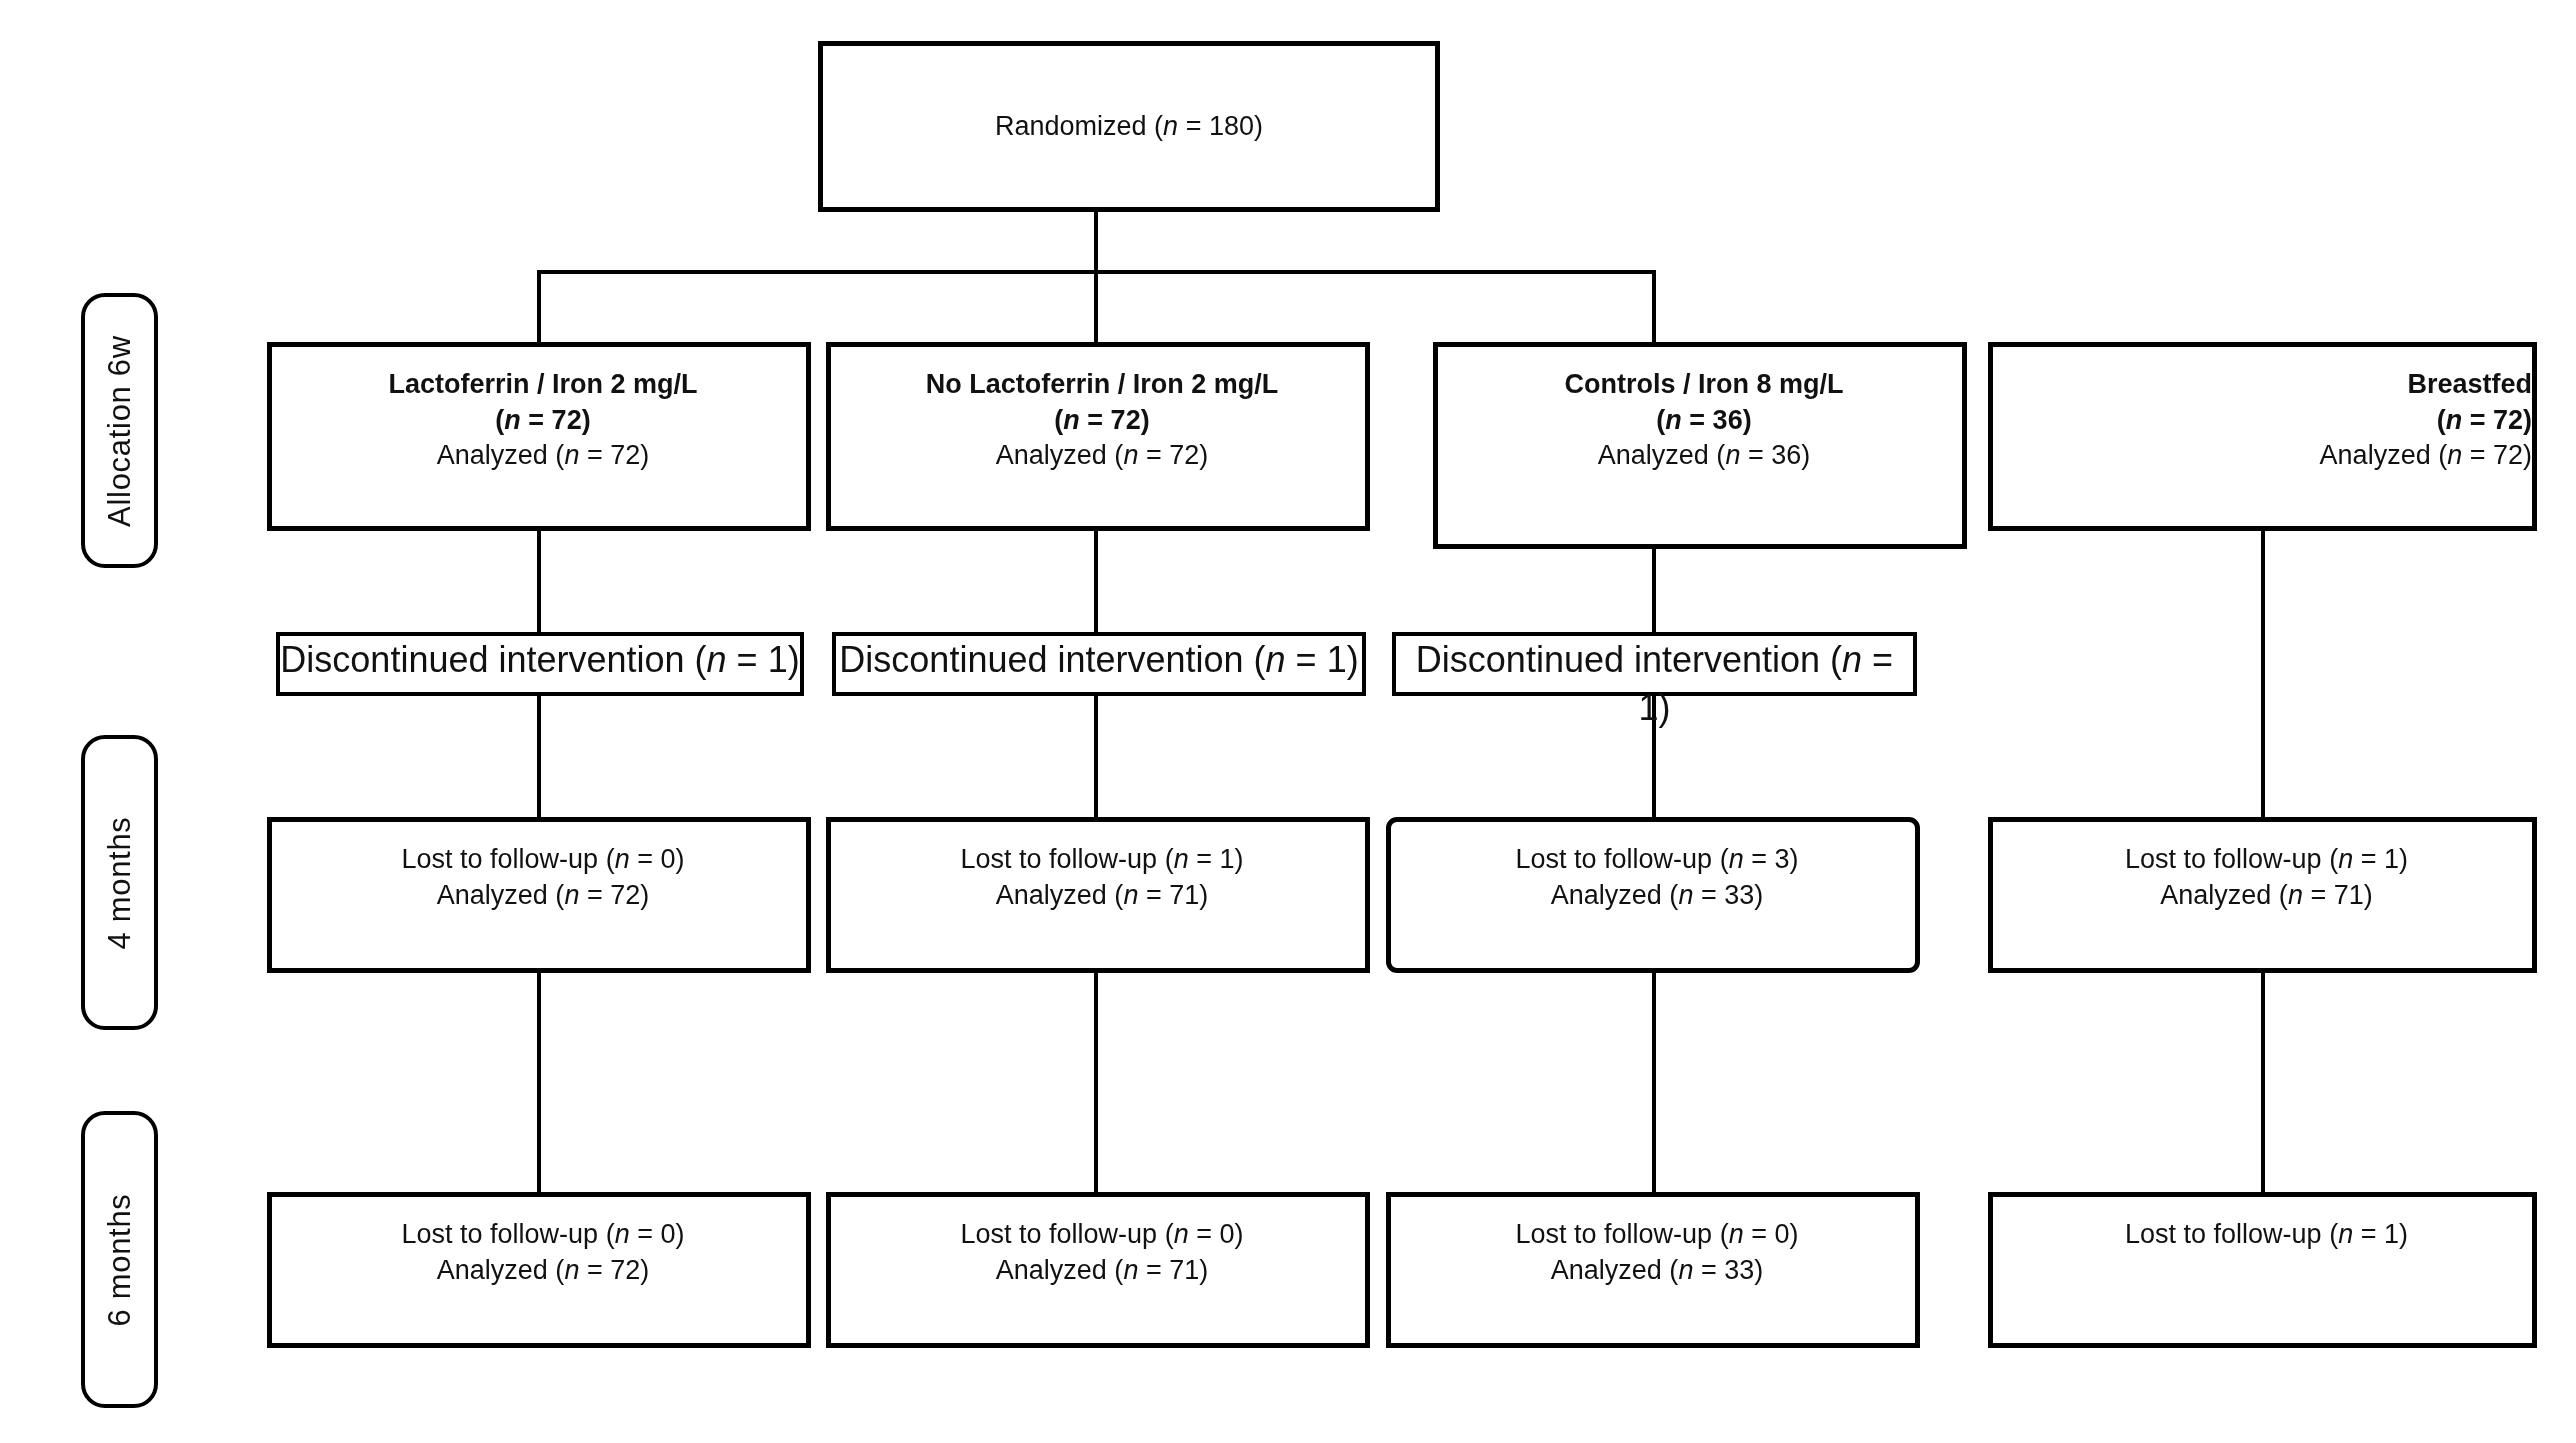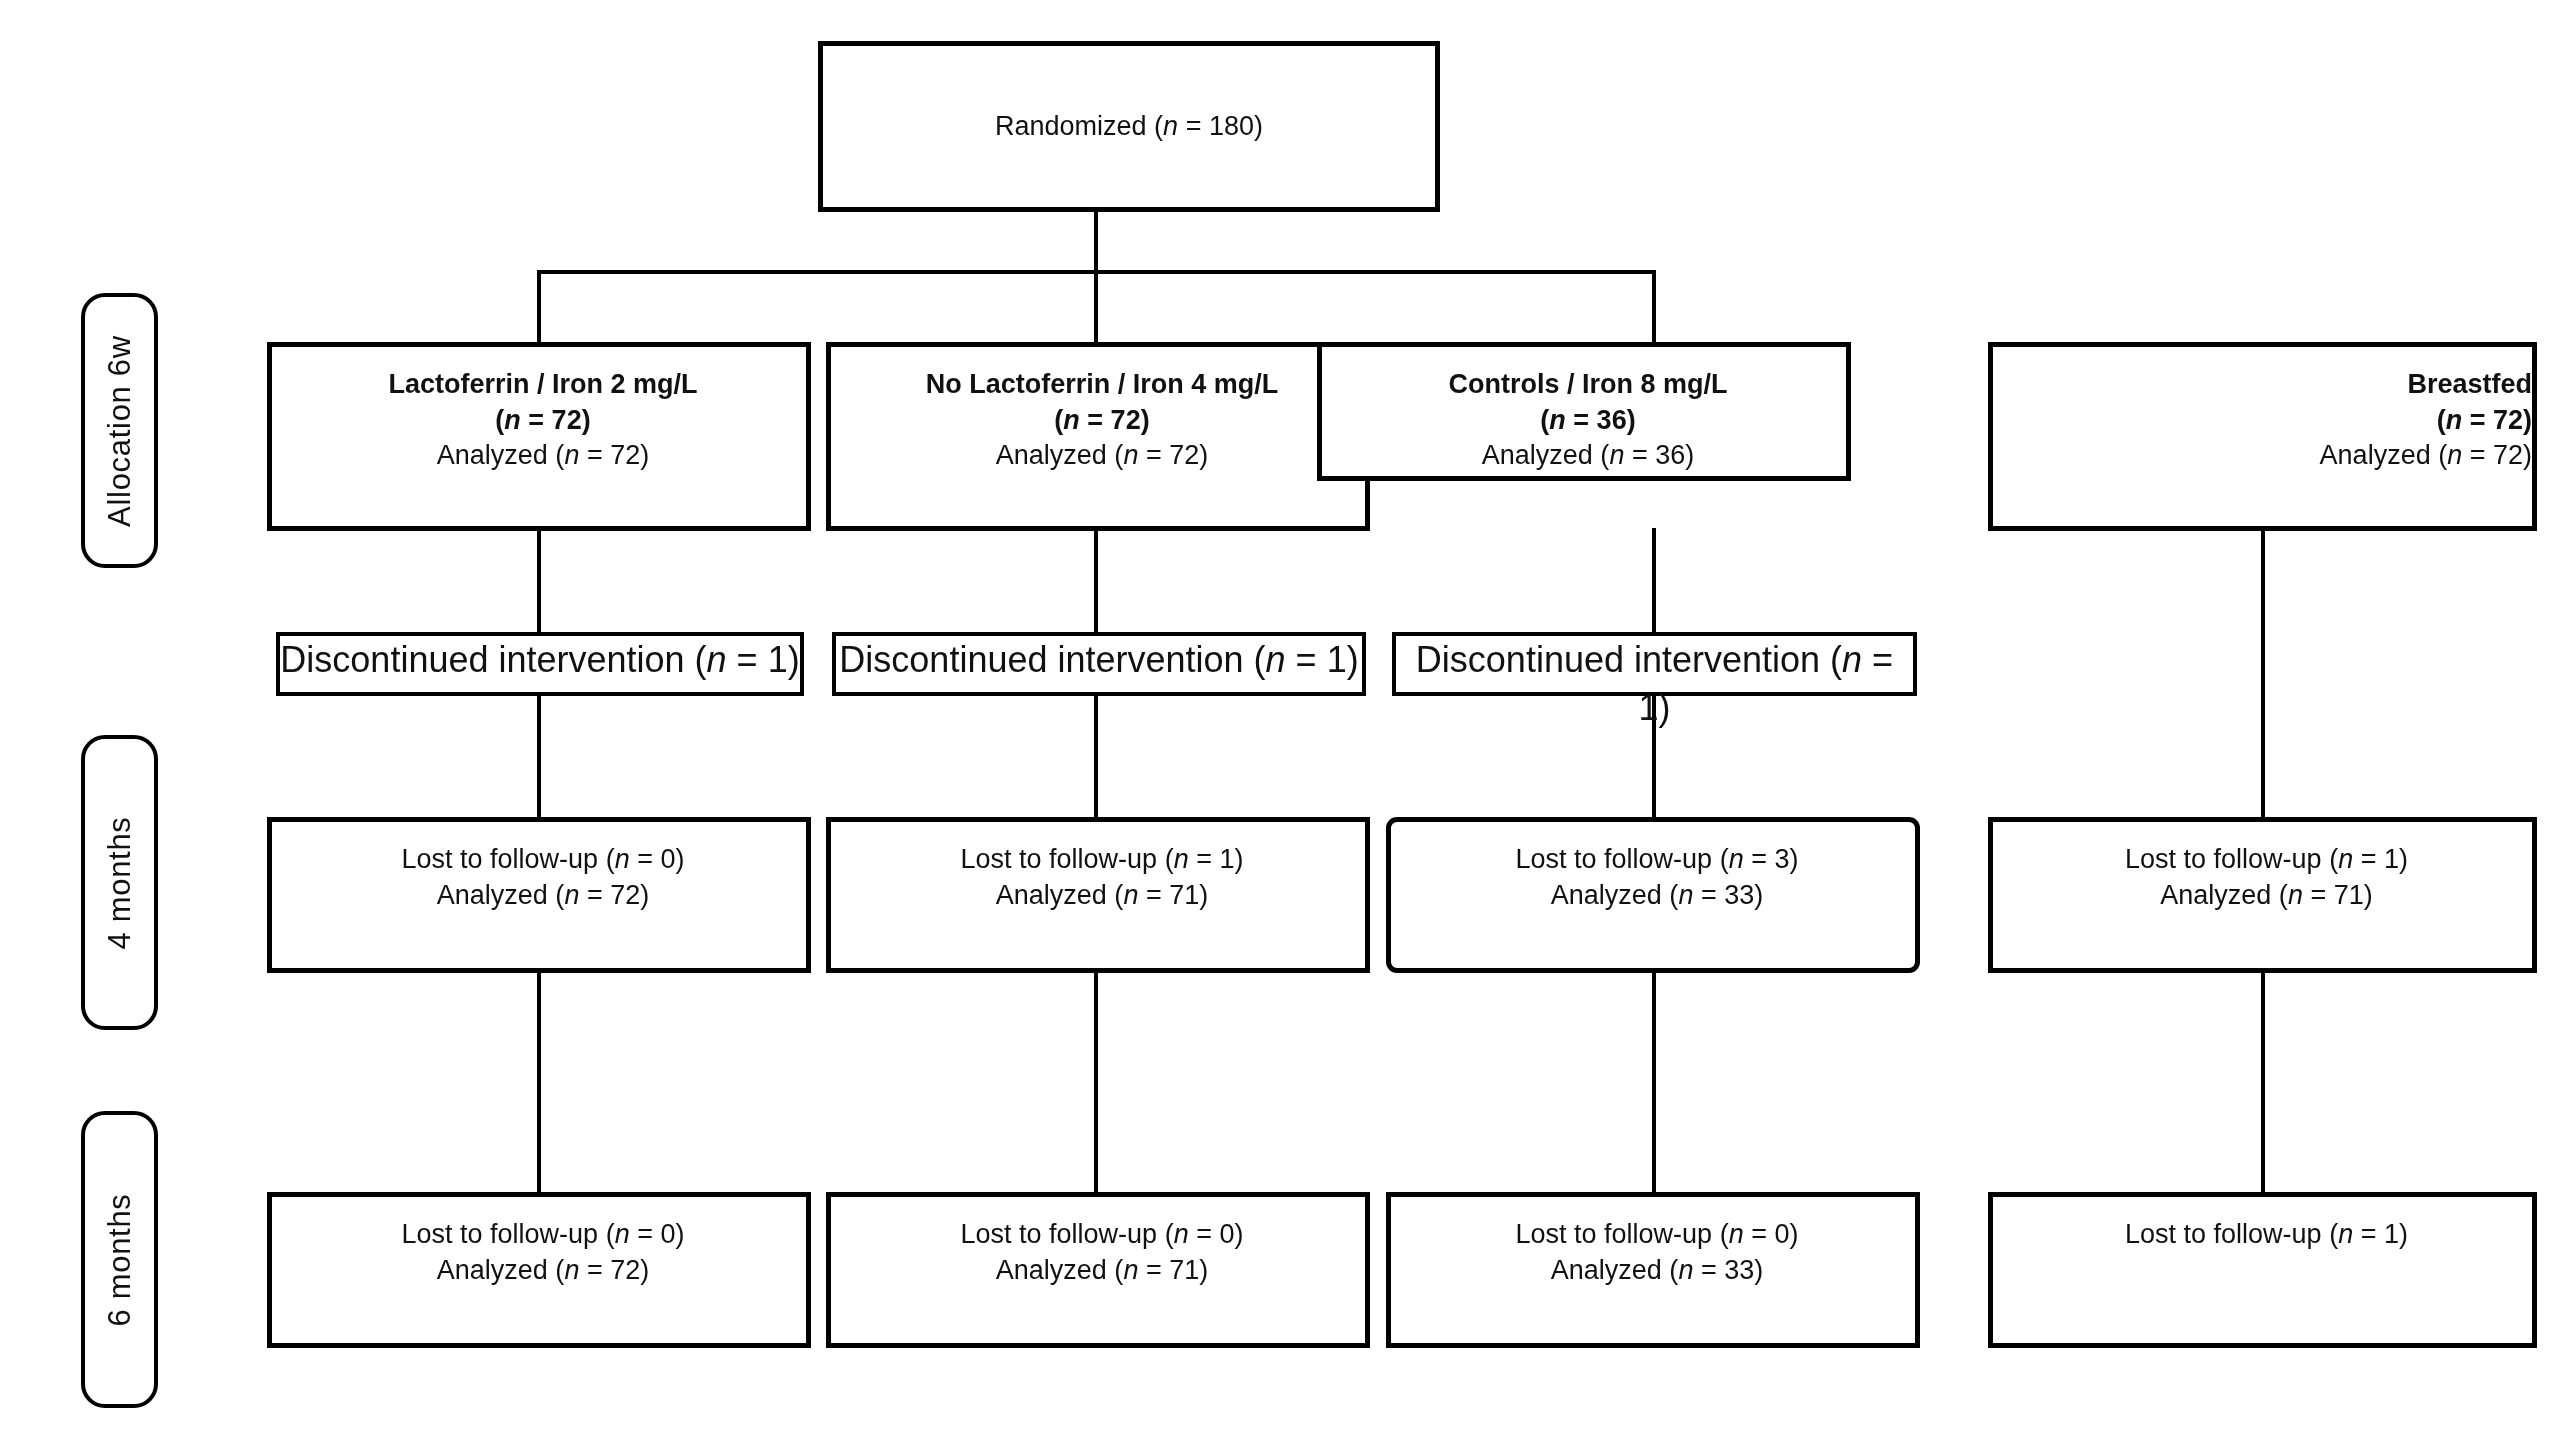--- a/index.html
+++ b/index.html
@@ -96,25 +96,25 @@
   <div class="box center-v" style="left:818px; top:41px; width:622px; height:171px;">
     <div class="t">Randomized (<i>n</i> = 180)</div>
   </div>
 
   <div class="box top-pad" style="left:267px; top:342px; width:544px; height:189px;">
     <div class="t bold">Lactoferrin / Iron 2 mg/L</div>
     <div class="t bold">(<i>n</i> = 72)</div>
     <div class="t">Analyzed (<i>n</i> = 72)</div>
   </div>
   <div class="box top-pad" style="left:826px; top:342px; width:544px; height:189px;">
-    <div class="t bold">No Lactoferrin / Iron 4 mg/L</div>
+    <div class="t bold">No Lactoferrin / Iron 2 mg/L</div>
     <div class="t bold">(<i>n</i> = 72)</div>
     <div class="t">Analyzed (<i>n</i> = 72)</div>
   </div>
-  <div class="box top-pad" style="left:1317px; top:342px; width:534px; height:139px;">
+  <div class="box top-pad" style="left:1433px; top:342px; width:534px; height:207px;">
     <div class="t bold">Controls / Iron 8 mg/L</div>
     <div class="t bold">(<i>n</i> = 36)</div>
     <div class="t">Analyzed (<i>n</i> = 36)</div>
   </div>
   <div class="box top-pad" style="left:1988px; top:342px; width:549px; height:189px;text-align:right;">
     <div class="t bold">Breastfed</div>
     <div class="t bold">(<i>n</i> = 72)</div>
     <div class="t">Analyzed (<i>n</i> = 72)</div>
   </div>
 

